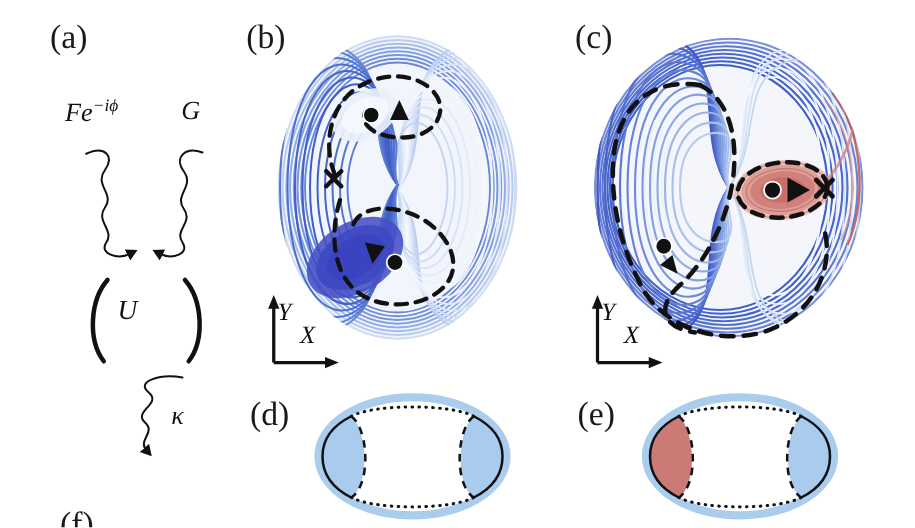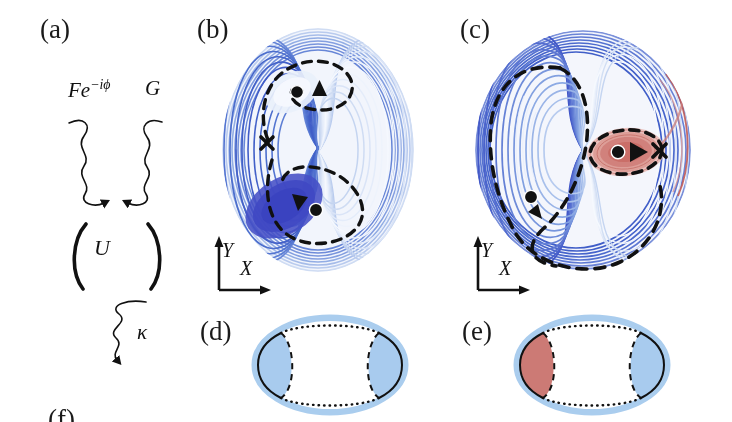--- a/index.html
+++ b/index.html
@@ -54,21 +54,21 @@
 
 <div id="figure">
 
   <div class="panel-label" style="left:40px; top:16px;">(a)</div>
   <div class="panel-label" style="left:197px; top:16px;">(b)</div>
   <div class="panel-label" style="left:460px; top:16px;">(c)</div>
   <div class="panel-label" style="left:200px; top:318px;">(d)</div>
   <div class="panel-label" style="left:462px; top:318px;">(e)</div>
   <div class="panel-label" style="left:48px; top:406px;">(f)</div>
 
-  <div class="math" style="left:68px; top:78px; font-size:21px;text-align:right;"><span>Fe</span><sup class="expo">−iϕ</sup></div>
+  <div class="math" style="left:52px; top:78px; font-size:21px;text-align:right;"><span>Fe</span><sup class="expo">−iϕ</sup></div>
 
   <div class="math" style="left:145px; top:78px; font-size:21px;">G</div>
 
   <div class="math" style="left:94px; top:237px; font-size:22px;">U</div>
 
   <div class="math" style="left:137px; top:322px; font-size:21px;">κ</div>
 
   <div class="math" style="left:222px; top:240px; font-size:20px;">Y</div>
   <div class="math" style="left:240px; top:258px; font-size:20px;">X</div>
 

